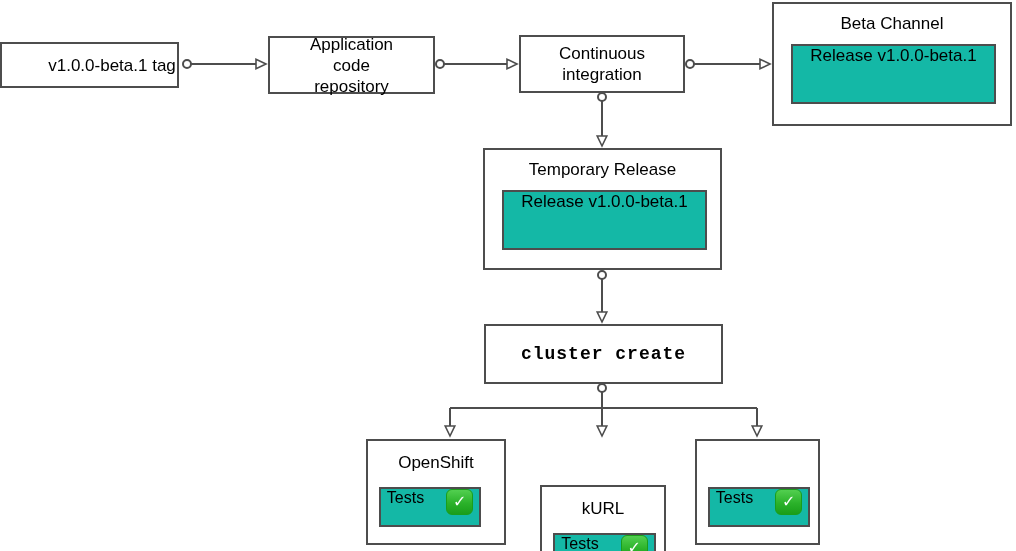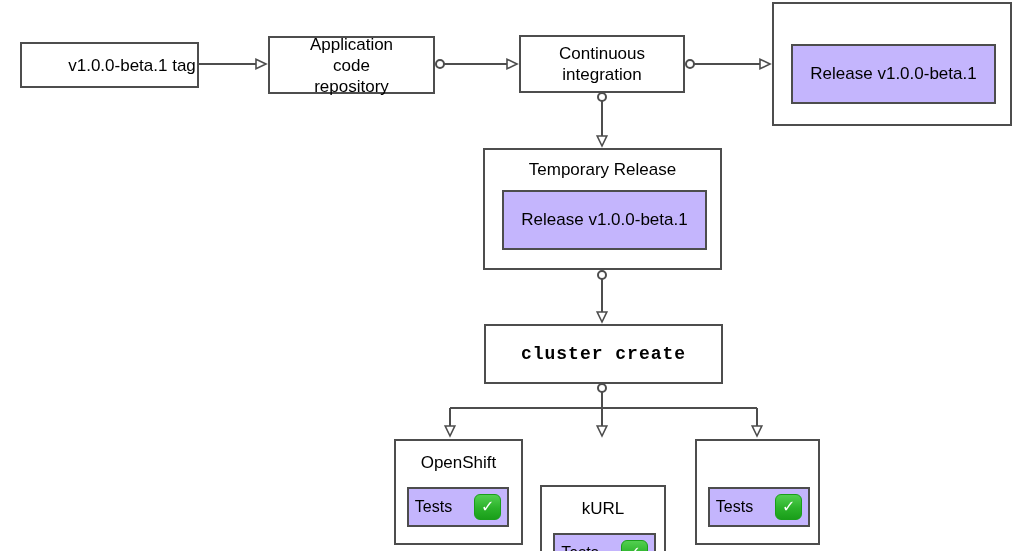--- a/index.html
+++ b/index.html
@@ -55,24 +55,24 @@
   .node.container-node { text-align: center; }
   .container-title {
     display: flex;
     align-items: center;
     justify-content: center;
     font-size: 17px;
   }
   .inner-box {
     position: absolute;
     box-sizing: border-box;
-    background: #c4b5fd;
+    background: #14b8a6;
     border: 2px solid var(--box-border, #4d4d4d);
     display: flex;
-    align-items: center;
+    align-items: flex-start;
     justify-content: center;
     font-size: 17px;
   }
   .cluster-cmd {
     font-family: "Liberation Mono", "DejaVu Sans Mono", monospace;
     font-weight: bold;
     font-size: 18px;
     letter-spacing: 1px;
   }
   .tests-inner {
@@ -137,50 +137,51 @@
       <polyline class="edge-line" points="450,408 757,408"></polyline>
       <line class="edge-line" x1="450" y1="408" x2="450" y2="426"></line>
       <polygon class="edge-head" points="450,436 445.2,426 454.8,426"></polygon>
       <line class="edge-line" x1="602" y1="408" x2="602" y2="426"></line>
       <polygon class="edge-head" points="602,436 597.2,426 606.8,426"></polygon>
       <line class="edge-line" x1="757" y1="408" x2="757" y2="426"></line>
       <polygon class="edge-head" points="757,436 752.2,426 761.8,426"></polygon>
     </g>
   </svg>
 
-  <div class="node simple" style="left:20px; top:42px; width:179px; height:46px;padding-left:45px;">
+  <div class="node simple" style="left:0; top:42px; width:179px; height:46px;padding-left:45px;">
     <span>v1.0.0-beta.1 tag</span>
   </div>
 
   <div class="node simple" style="left:268px; top:36px; width:167px; height:58px; padding:0 25px;">
     <span>Application code repository</span>
   </div>
 
   <div class="node simple" style="left:519px; top:35px; width:166px; height:58px; padding:0 40px;">
     <span>Continuous integration</span>
   </div>
 
   <div class="node container-node" style="left:772px; top:2px; width:240px; height:124px;">
+    <div class="container-title" style="height:40px;">Beta Channel</div>
     <div class="inner-box" style="left:17px; top:40px; width:205px; height:60px;">
       <span>Release v1.0.0-beta.1</span>
     </div>
   </div>
 
   <div class="node container-node" style="left:483px; top:148px; width:239px; height:122px;">
     <div class="container-title" style="height:40px;">Temporary Release</div>
     <div class="inner-box" style="left:17px; top:40px; width:205px; height:60px;">
       <span>Release v1.0.0-beta.1</span>
     </div>
   </div>
 
   <div class="node simple" style="left:484px; top:324px; width:239px; height:60px;">
     <span class="cluster-cmd">cluster create</span>
   </div>
 
-  <div class="node container-node" style="left:394px; top:439px; width:129px; height:106px;">
+  <div class="node container-node" style="left:366px; top:439px; width:140px; height:106px;">
     <div class="container-title" style="height:44px;">OpenShift</div>
     <div class="inner-box tests-inner" style="left:11px; top:46px; width:102px; height:40px;">
       <span>Tests</span>
       <span class="check-badge">
         <span>✓</span>
       </span>
     </div>
   </div>
 
   <div class="node container-node" style="left:540px; top:449px; width:126px; height:106px;margin-top:36px;">

